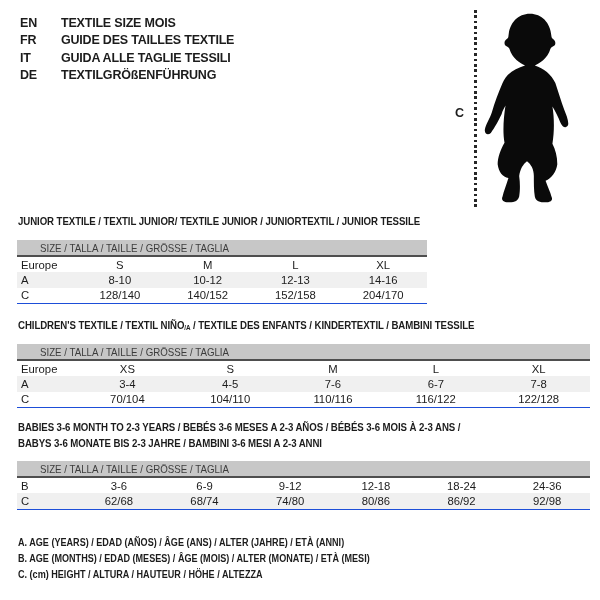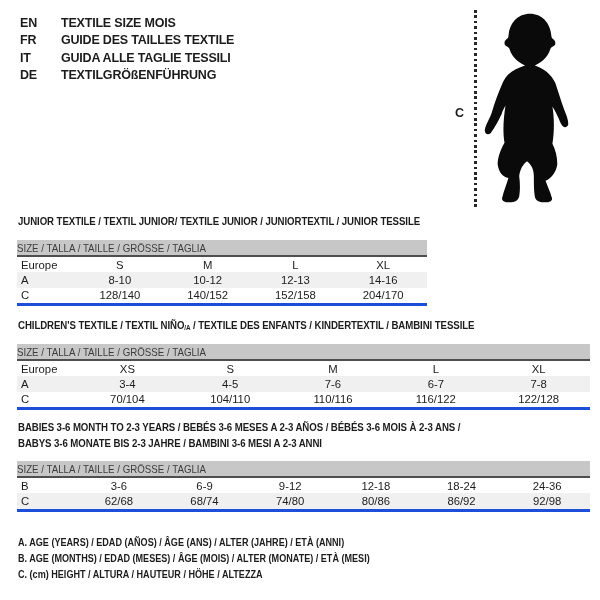--- a/index.html
+++ b/index.html
@@ -26,24 +26,24 @@
   .tbl-title { position:absolute; left:18px; font-size:11.5px; font-weight:bold;
                white-space:nowrap; transform:scaleX(0.84); transform-origin:0 50%;
                letter-spacing:-0.1px; }
   .sub { font-size:7.5px; vertical-align:-1px; }
 
   
   .tbl { position:absolute; left:17px; }
   .w1 { width:410px; }
   .w2 { width:573px; }
   .size-bar { height:15px; background:#c7c7c7; border-bottom:2px solid #4e4e4e;
-              display:flex; align-items:center; padding-left:0;
+              display:flex; align-items:center; padding-left:23px;
               font-size:10.8px; color:#3c3c3c; }
   .size-bar > span { transform:scaleX(0.9); transform-origin:0 50%; white-space:nowrap; }
-  .rows { border-bottom:3px solid #1d4ed8; }
+  .rows { border-bottom:1px solid #1d4ed8; }
   .trow { display:flex; align-items:center; height:15.4px; font-size:11.3px; }
   .trow.shaded { background:#f0f0f0; }
   .tlabel { width:55px; padding-left:4px; }
   .tcell { flex:1; text-align:center; }
 
   
   .foot { position:absolute; left:18px; font-size:10.8px; font-weight:bold;
           white-space:nowrap; transform:scaleX(0.84); transform-origin:0 50%; }
 </style>
 </head>

